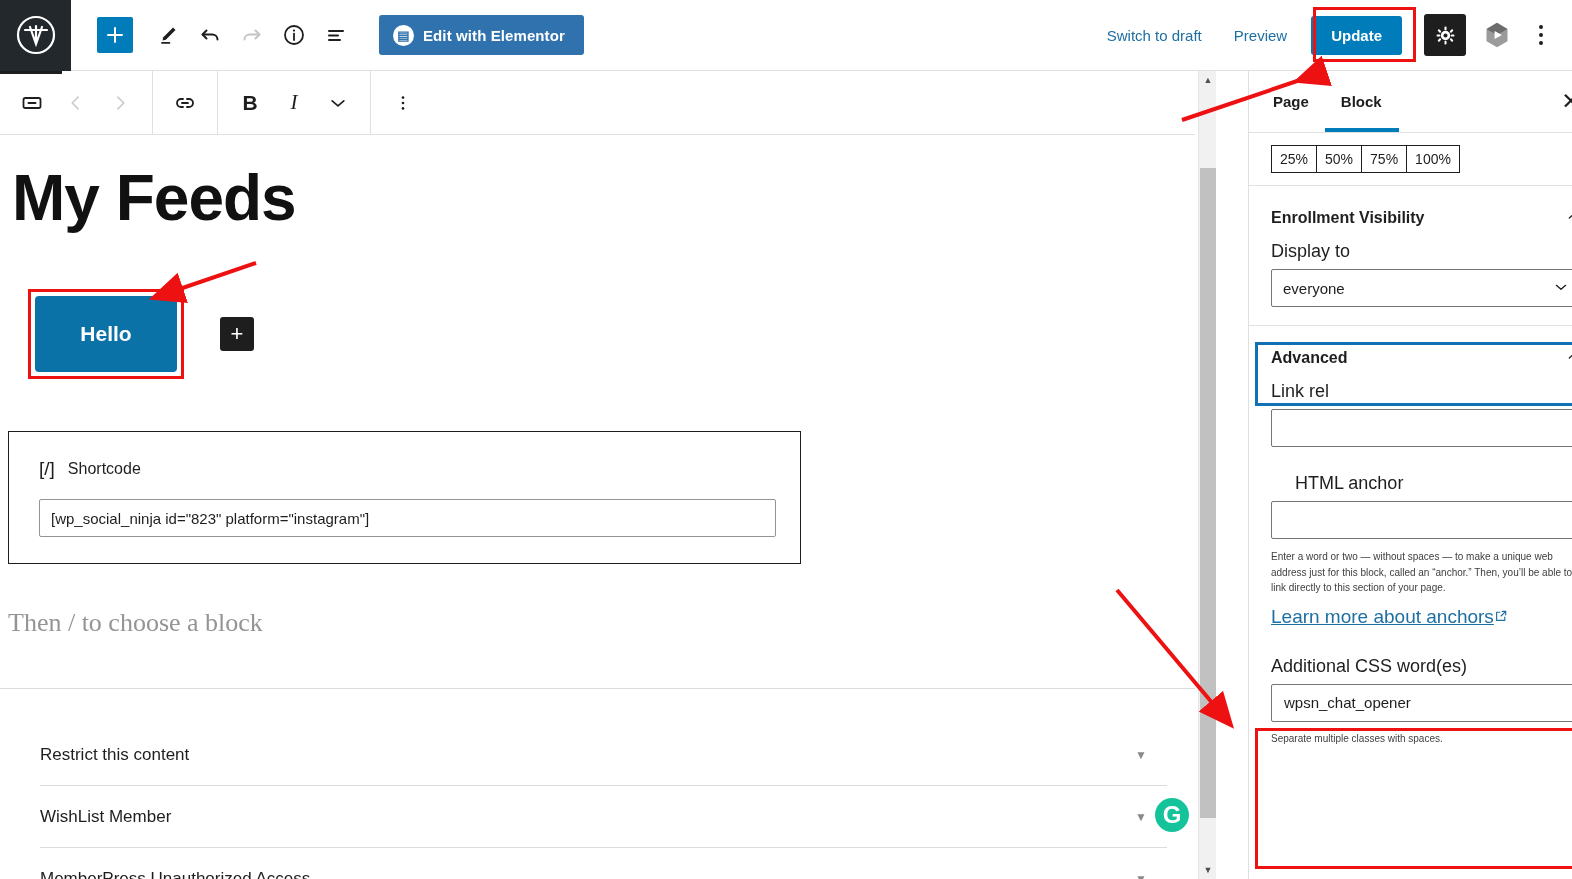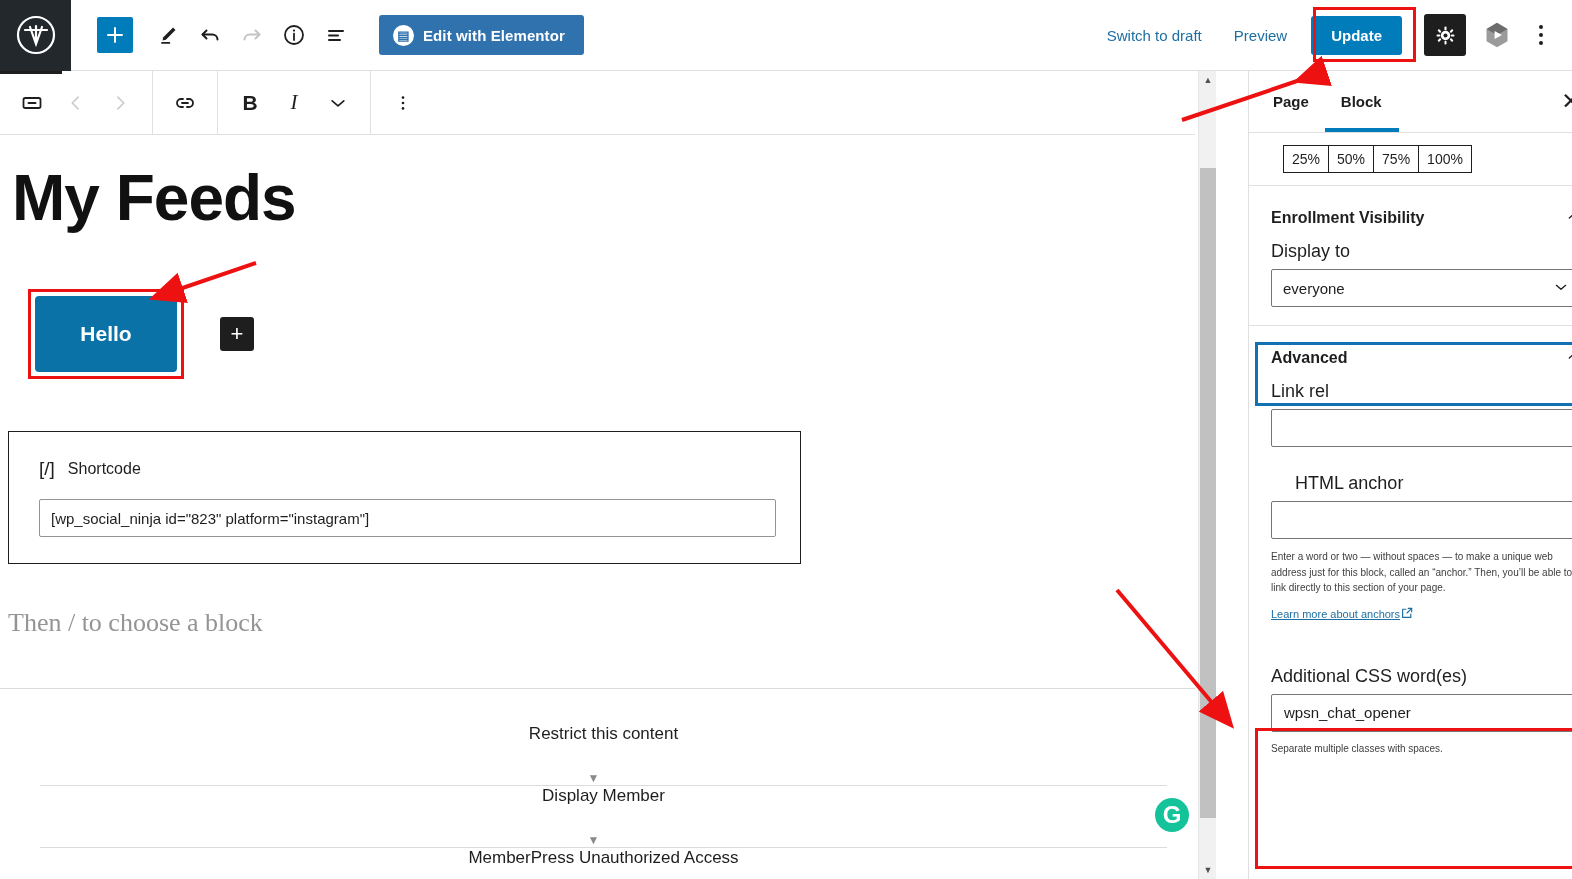--- a/index.html
+++ b/index.html
@@ -184,21 +184,21 @@
     font-size: 24px; font-weight: bold;
     font-family: "Liberation Sans", sans-serif;
     overflow: hidden;
   }
 
   .meta-panels { position: absolute; left: 0; top: 589px; width: 1195px; }
   .meta-row {
     margin: 0 28px 0 40px; height: 62px;
     display: flex; align-items: center; justify-content: space-between;
     border-bottom: 1px solid #dcdcdc;
-    font-size: 17px; color: #1e1e1e; cursor: pointer; flex-direction: column;
+    font-size: 17px; color: #1e1e1e; cursor: pointer;
   }
   .meta-row:last-child { border-bottom: none; }
   .meta-caret { color: #8a8a8a; font-size: 12px; margin-right: 20px; }
 
   
   .vscroll {
     position: absolute; top: 71px; left: 1198px;
     width: 18px; height: 808px; background: #f1f1f1;
     border-left: 1px solid #e4e4e4;
   }
@@ -243,21 +243,21 @@
   .zoom-row {
     display: flex; padding: 12px 0 12px 22px;
     border-bottom: 1px solid #e0e0e0;
   }
   .zoom-btn {
     border: 1px solid #1e1e1e; background: #ffffff;
     height: 28px; padding: 0 8px; font-size: 14px; color: #1e1e1e;
     cursor: pointer; margin-left: -1px;
     font-family: "Liberation Sans", sans-serif;
   }
-  .zoom-btn:first-child { margin-left: 12px; }
+  .zoom-btn:first-child { margin-left: 0; }
 
   .sb-section-head {
     display: flex; align-items: center; justify-content: space-between;
     padding: 22px 22px 14px 22px;
     font-size: 16px; font-weight: bold; color: #1e1e1e; cursor: pointer;
   }
   .chev { font-size: 13px; color: #1e1e1e; }
 
   .fld-label { font-size: 18px; color: #1e1e1e; padding: 0 22px 7px 22px; }
   .sb-select {
@@ -275,21 +275,21 @@
     padding: 0 12px;
     font-family: "Liberation Sans", sans-serif;
   }
   .help-text {
     padding: 10px 30px 0 22px; font-size: 10px;
     color: #404040; line-height: 1.55;
   }
   .help-link {
     display: inline-flex; align-items: center; 
     color: #1d6fa3; text-decoration: underline;
-    font-size: 11px; margin: 10px 0 16px 22px; cursor: pointer;
+    font-size: 19px; margin: 10px 0 0 22px; cursor: pointer;
   }
 
   
   .hl-advanced {
     position: absolute; left: 6px; top: 271px;
     width: 350px; height: 64px;
     border: 3px solid #1271b5; pointer-events: none;
   }
   .hl-css {
     position: absolute; left: 6px; top: 657px;
@@ -473,21 +473,21 @@
     <div class="canvas-divider"></div>
 
     <div class="grammarly">G</div>
 
     <div class="meta-panels">
       <div class="meta-row">
         <span>Restrict this content</span>
         <span class="meta-caret">▼</span>
       </div>
       <div class="meta-row">
-        <span>Display Member</span>
+        <span>WishList Member</span>
         <span class="meta-caret">▼</span>
       </div>
       <div class="meta-row">
         <span>MemberPress Unauthorized Access</span>
         <span class="meta-caret">▼</span>
       </div>
     </div>
   </div>
 
   <div class="vscroll">

